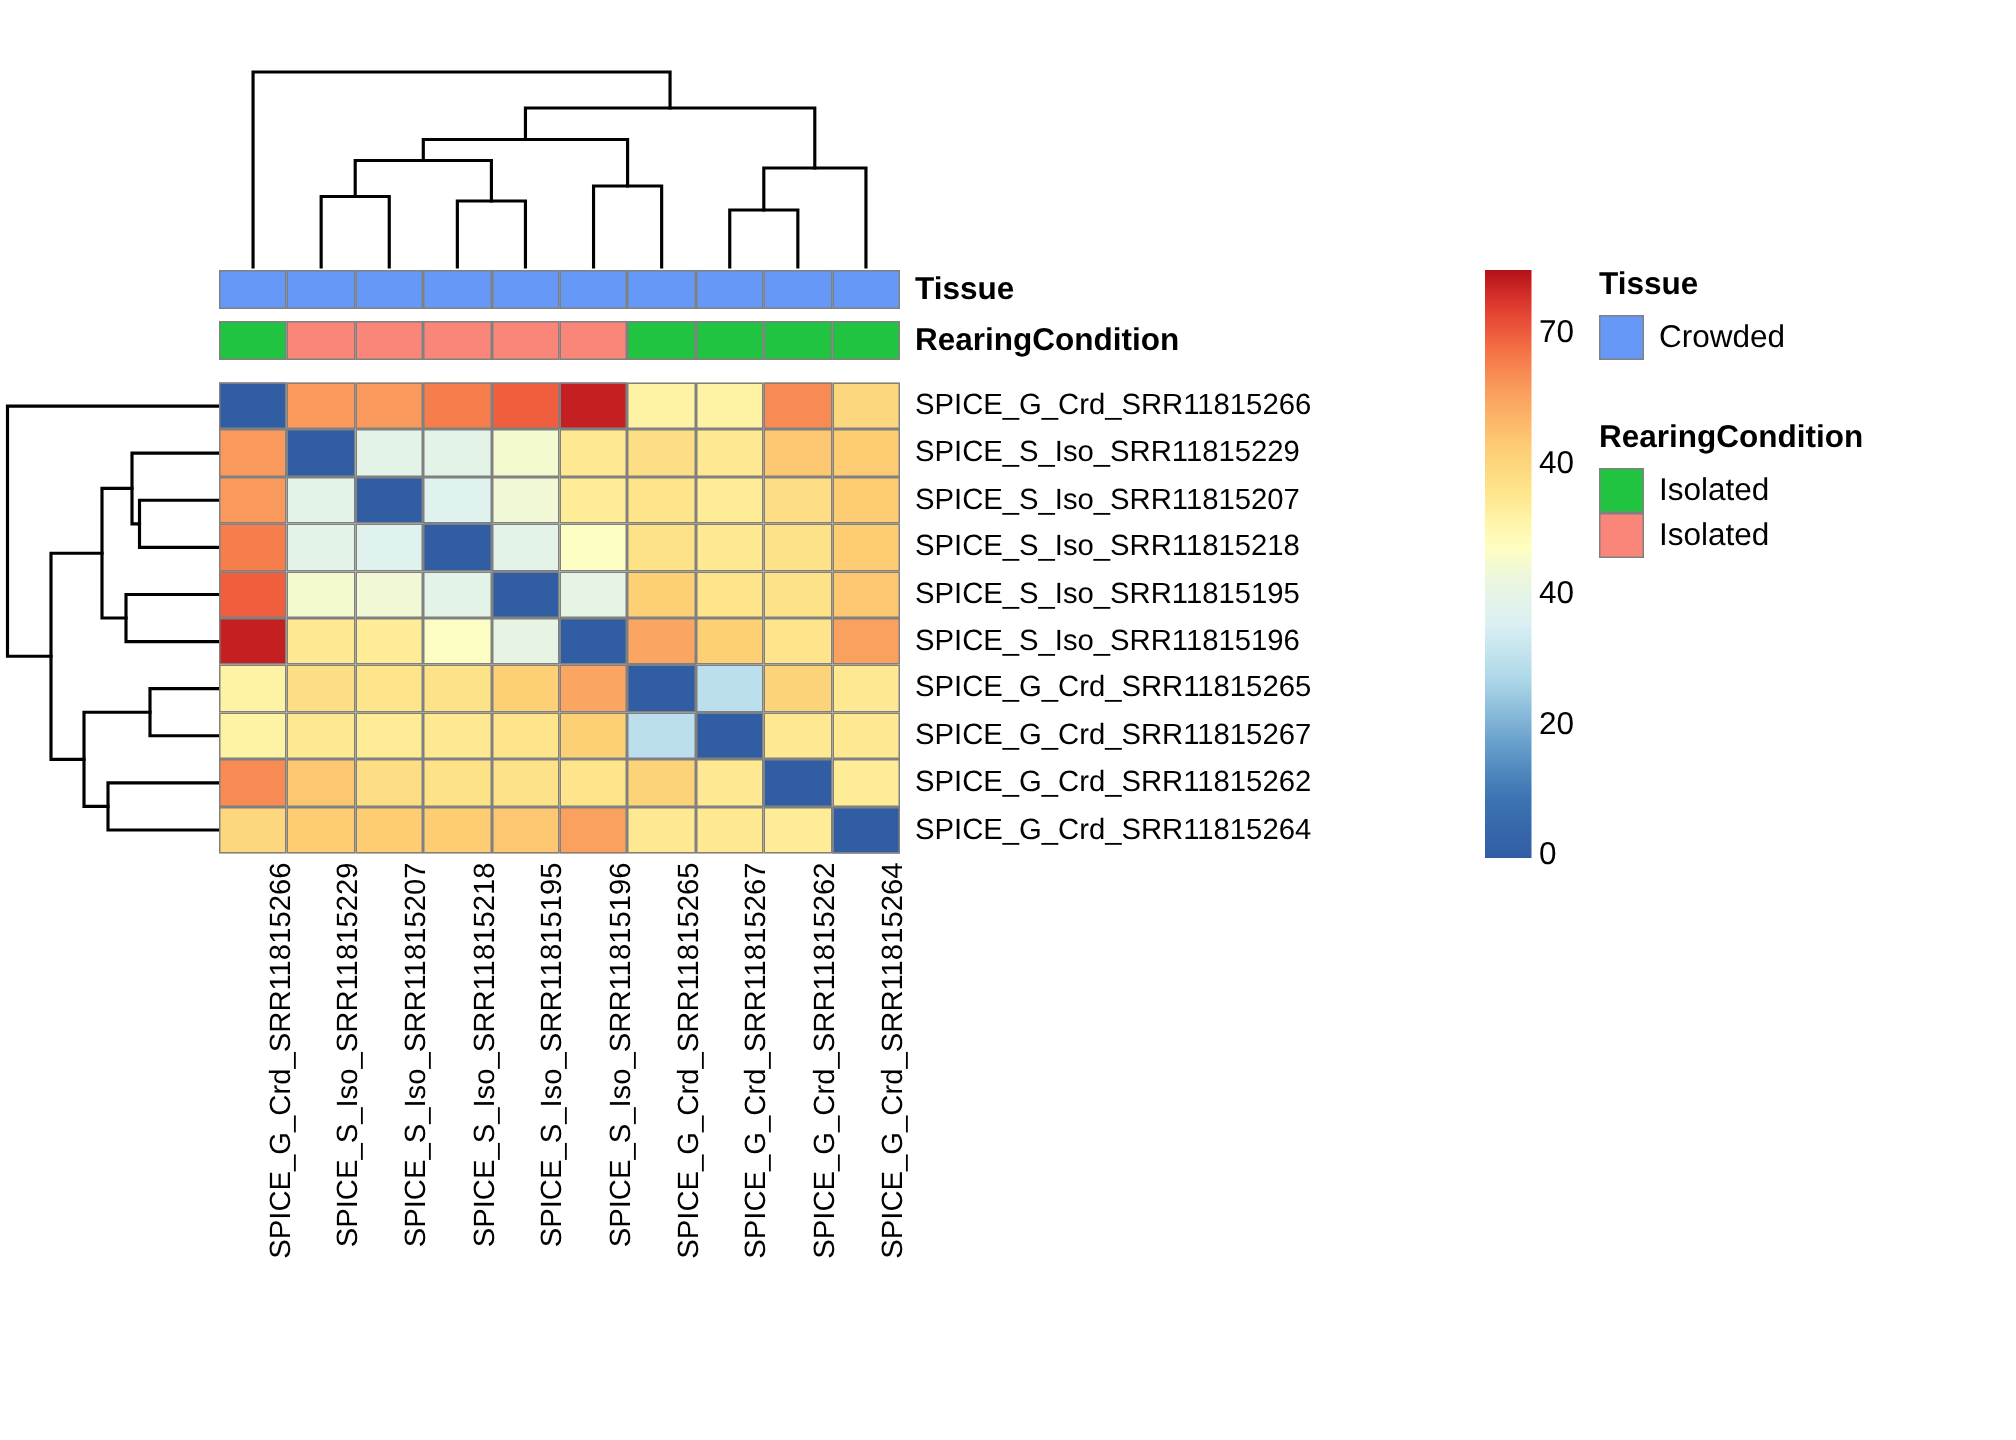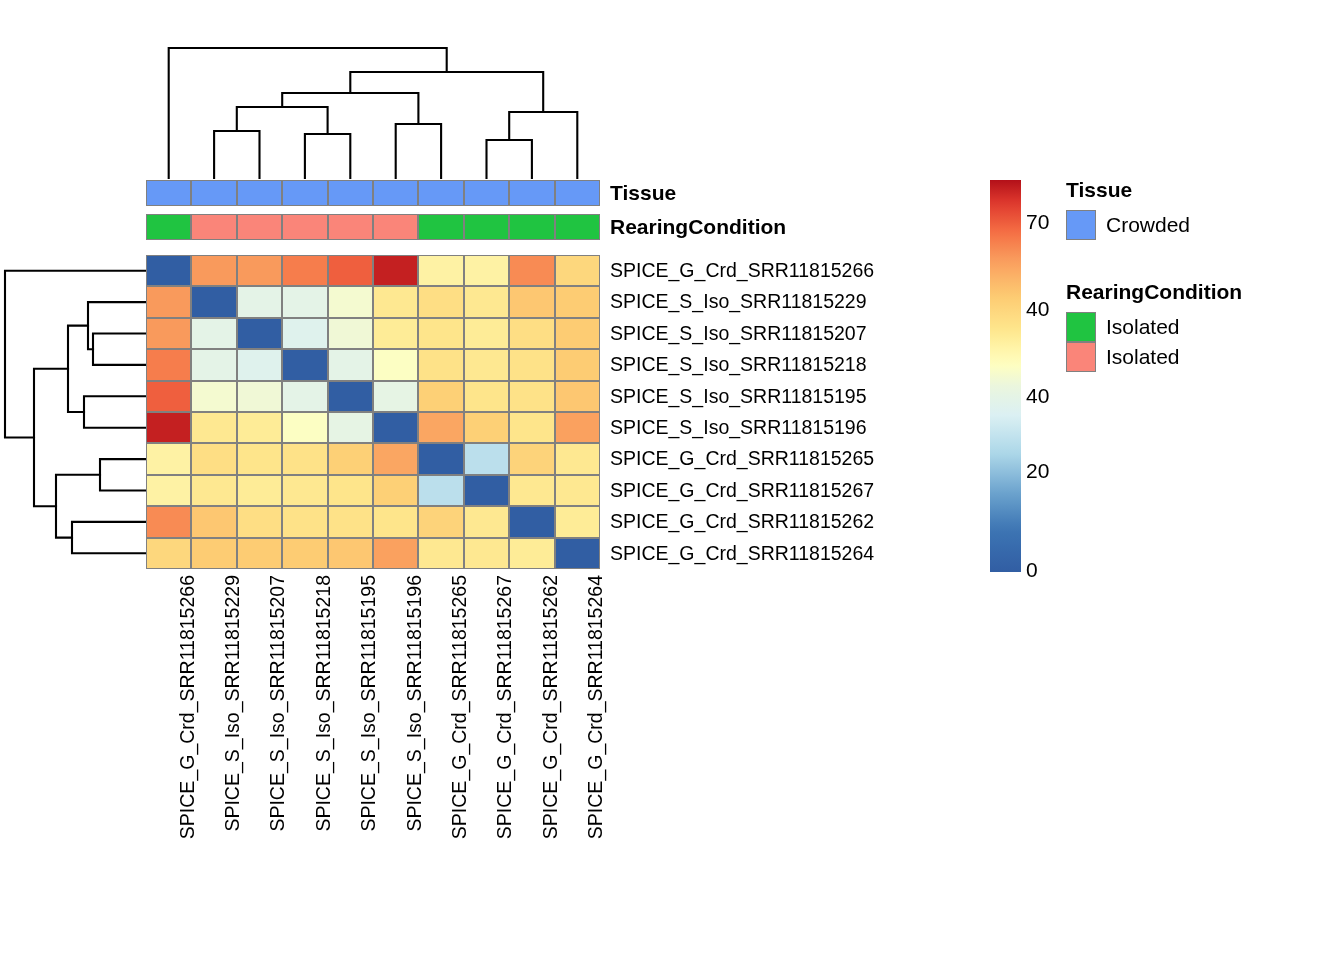--- a/index.html
+++ b/index.html
@@ -313,21 +313,21 @@
         <div class="collab" style="left: 29.7px;">SPICE_G_Crd_SRR11815262</div>
       </div>
       <div class="collab-wrap">
         <div class="collab" style="left: 29.7px;">SPICE_G_Crd_SRR11815264</div>
       </div>
     </div>
 
   <div class="abs" id="colorbar" style="left: 990px; top: 180px; height: 392px; background: linear-gradient(rgb(179, 16, 25) 0%, rgb(198, 34, 34) 2.5%, rgb(217, 51, 43) 5%, rgb(228, 69, 51) 7.5%, rgb(235, 87, 58) 10%, rgb(243, 105, 66) 12.5%, rgb(246, 122, 74) 15%, rgb(247, 138, 83) 17.5%, rgb(249, 154, 92) 20%, rgb(251, 167, 98) 22.5%, rgb(251, 180, 104) 25%, rgb(252, 192, 109) 27.5%, rgb(253, 204, 115) 30%, rgb(253, 212, 123) 32.5%, rgb(254, 220, 131) 35%, rgb(254, 228, 138) 37.5%, rgb(254, 236, 151) 40%, rgb(255, 243, 166) 42.5%, rgb(255, 249, 180) 45%, rgb(253, 254, 194) 47.5%, rgb(244, 250, 208) 50%, rgb(235, 246, 221) 52.5%, rgb(229, 244, 229) 55%, rgb(224, 242, 236) 57.5%, rgb(219, 240, 243) 60%, rgb(207, 234, 240) 62.5%, rgb(195, 227, 238) 65%, rgb(183, 221, 235) 67.5%, rgb(171, 214, 232) 70%, rgb(155, 201, 225) 72.5%, rgb(139, 188, 219) 75%, rgb(123, 175, 212) 77.5%, rgb(107, 162, 205) 80%, rgb(94, 150, 198) 82.5%, rgb(81, 137, 191) 85%, rgb(69, 125, 184) 87.5%, rgb(60, 115, 178) 90%, rgb(57, 110, 175) 92.5%, rgb(54, 104, 171) 95%, rgb(52, 99, 167) 97.5%, rgb(49, 94, 163) 100%);"></div>
   <div class="abs" id="colorbar-ticks" style="left:1022px;top:180px;height:392px;width:60px;">
       <div class="cb-tick" style="top: 378px; left: 4px;">0</div>
-      <div class="cb-tick" style="top: 279px; left: 4px; text-align: right;">20</div>
+      <div class="cb-tick" style="top: 291px; left: 4px; text-align: right;">20</div>
       <div class="cb-tick" style="top: 204px; left: 4px; text-align: right;">40</div>
       <div class="cb-tick" style="top: 116.667px; left: 4px;">40</div>
       <div class="cb-tick" style="top: 29.5556px; left: 4px;">70</div>
     </div>
 
   <div class="abs leg-title" style="left:1066px;top:178px;">Tissue</div>
   <div class="abs" id="legend-tissue" style="left:1066px;top:210px;">
       <div class="leg-item">
         <div class="leg-swatch" style="background: rgb(102, 153, 247);"></div>
         <div class="leg-text">Crowded</div>

